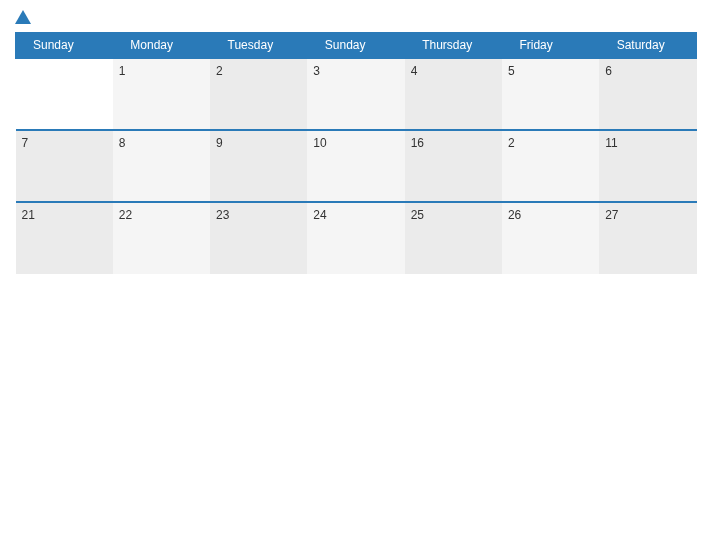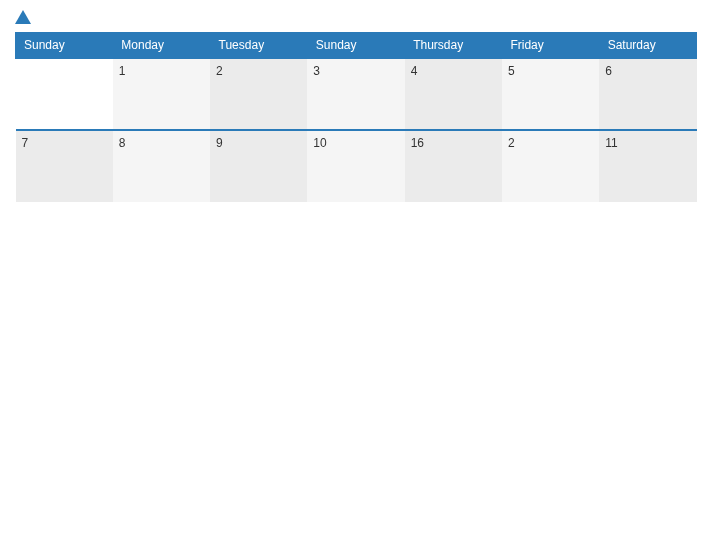--- a/index.html
+++ b/index.html
@@ -65,21 +65,21 @@
     }
     .calendar-table {
       width: 100%;
       border-collapse: collapse;
     }
     .calendar-table thead tr th {
       background-color: #2a7ab8;
       color: #fff;
       font-size: 12px;
       font-weight: normal;
-      padding: 5px 8px;
+      padding: 5px 17px;
       text-align: left;
       border: 1px solid #2a7ab8;
     }
     .calendar-table tbody tr td {
       width: calc(100% / 7);
       height: 72px;
       vertical-align: top;
       padding: 5px 6px;
       font-size: 12px;
       color: #333;
@@ -177,15 +177,38 @@
           <td>
             <span class="day-number">16</span>
           </td>
           <td>
             <span class="day-number">2</span>
           </td>
           <td>
             <span class="day-number">11</span>
           </td>
         </tr>
+        <tr>
+          <td>
+            <span class="day-number">21</span>
+          </td>
+          <td>
+            <span class="day-number">22</span>
+          </td>
+          <td>
+            <span class="day-number">23</span>
+          </td>
+          <td>
+            <span class="day-number">24</span>
+          </td>
+          <td>
+            <span class="day-number">25</span>
+          </td>
+          <td>
+            <span class="day-number">26</span>
+          </td>
+          <td>
+            <span class="day-number">27</span>
+          </td>
+        </tr>
       </tbody>
   </table>
 </div>
 
 </body></html>

